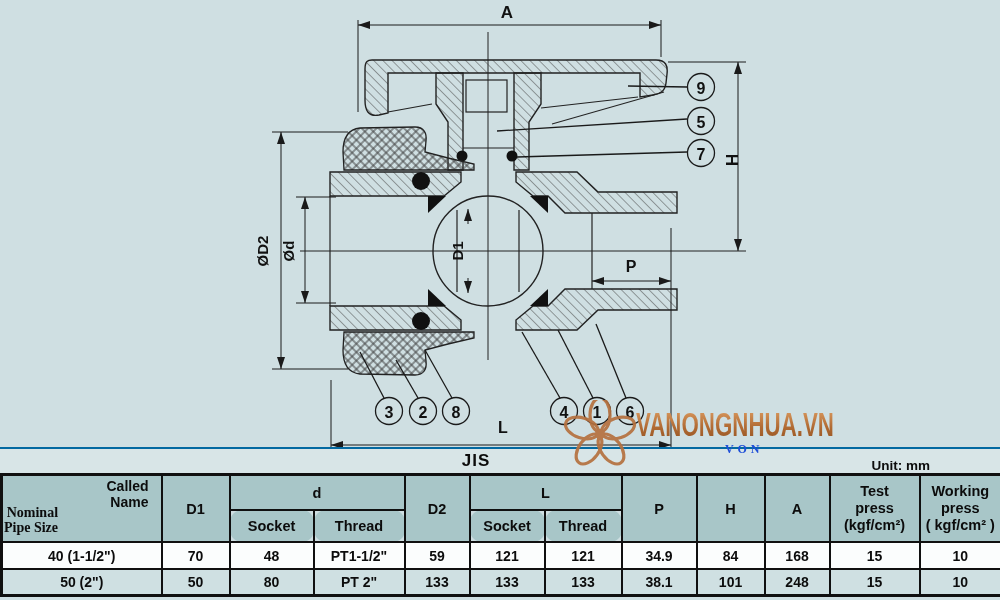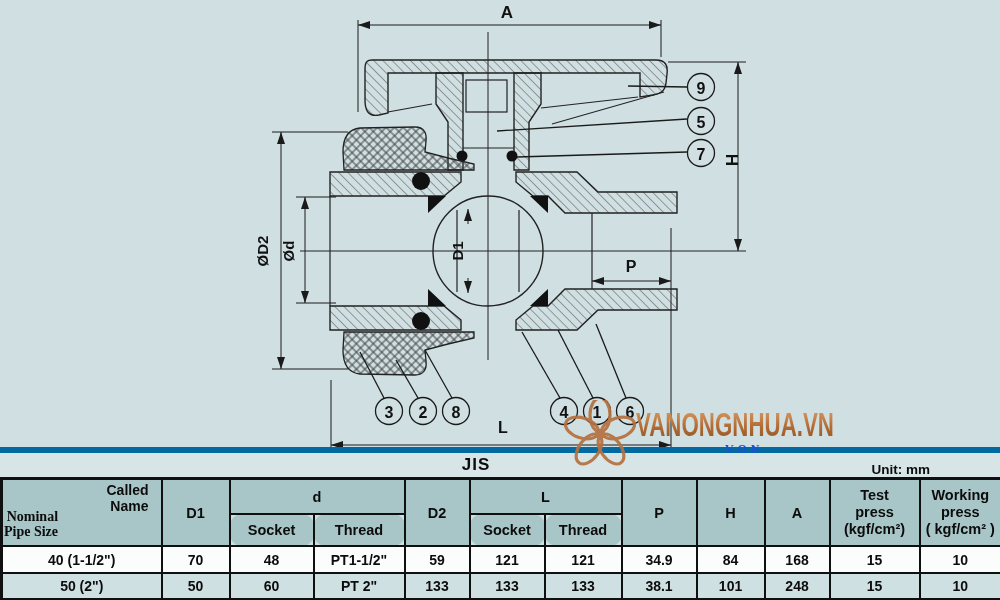--- a/index.html
+++ b/index.html
@@ -10,21 +10,21 @@
   
   .watermark{position:absolute;left:560px;top:398px;width:330px;height:70px;z-index:6;pointer-events:none;text-decoration:underline;}
   .wm-brand{position:absolute;left:76px;top:8px;font-size:31px;font-weight:bold;letter-spacing:0px;
             transform:scale(0.72,1.08);transform-origin:left top;white-space:nowrap;
             background:linear-gradient(180deg,#e2a368 0%,#b06a33 55%,#8f4f1f 100%);
             -webkit-background-clip:text;background-clip:text;color:transparent;}
   .wm-von{position:absolute;left:165px;top:44px;font-family:"Liberation Serif",serif;font-size:12px;
           font-weight:bold;letter-spacing:4px;color:#1d4ed8;}
   
   .table-zone{position:absolute;left:0;top:447px;width:1000px;z-index:4;}
-  .unit-band{position:relative;height:24px;border-top:6px solid #0369a1;background:#d8e5e7;padding-left:31px;}
+  .unit-band{position:relative;height:24px;border-top:2px solid #0369a1;background:#d8e5e7;padding-left:31px;}
   .jis{position:absolute;left:0;right:48px;top:2px;text-align:center;font-weight:bold;
        font-size:17px;letter-spacing:1px;color:#0c0c0c;}
   .unit{position:absolute;right:70px;bottom:0px;font-weight:bold;font-size:13.5px;color:#0c0c0c;margin-left:12px;}
   table.spec{border-collapse:collapse;width:1000px;table-layout:fixed;border:3px solid #101010;}
   table.spec td{border:2px solid #101010;text-align:center;vertical-align:middle;
        font-weight:bold;color:#0c0c0c;padding:0;font-size:14px;overflow:hidden;}
   tr.h1 td,tr.h2 td{background:#a8c6c8;}
   tr.h1 td{height:33px;font-size:14.5px;}
   tr.h2 td{height:30px;font-size:14.5px;border-radius:12px;}
   td.corner{position:relative;margin-top:24px;}
@@ -267,21 +267,21 @@
         <td>121</td>
         <td>34.9</td>
         <td>84</td>
         <td>168</td>
         <td>15</td>
         <td>10</td>
       </tr>
       <tr class="r1">
         <td>50 (2")</td>
         <td>50</td>
-        <td>60</td>
+        <td>80</td>
         <td>PT 2"</td>
         <td>133</td>
         <td>133</td>
         <td>133</td>
         <td>38.1</td>
         <td>101</td>
         <td>248</td>
         <td>15</td>
         <td>10</td>
       </tr>

